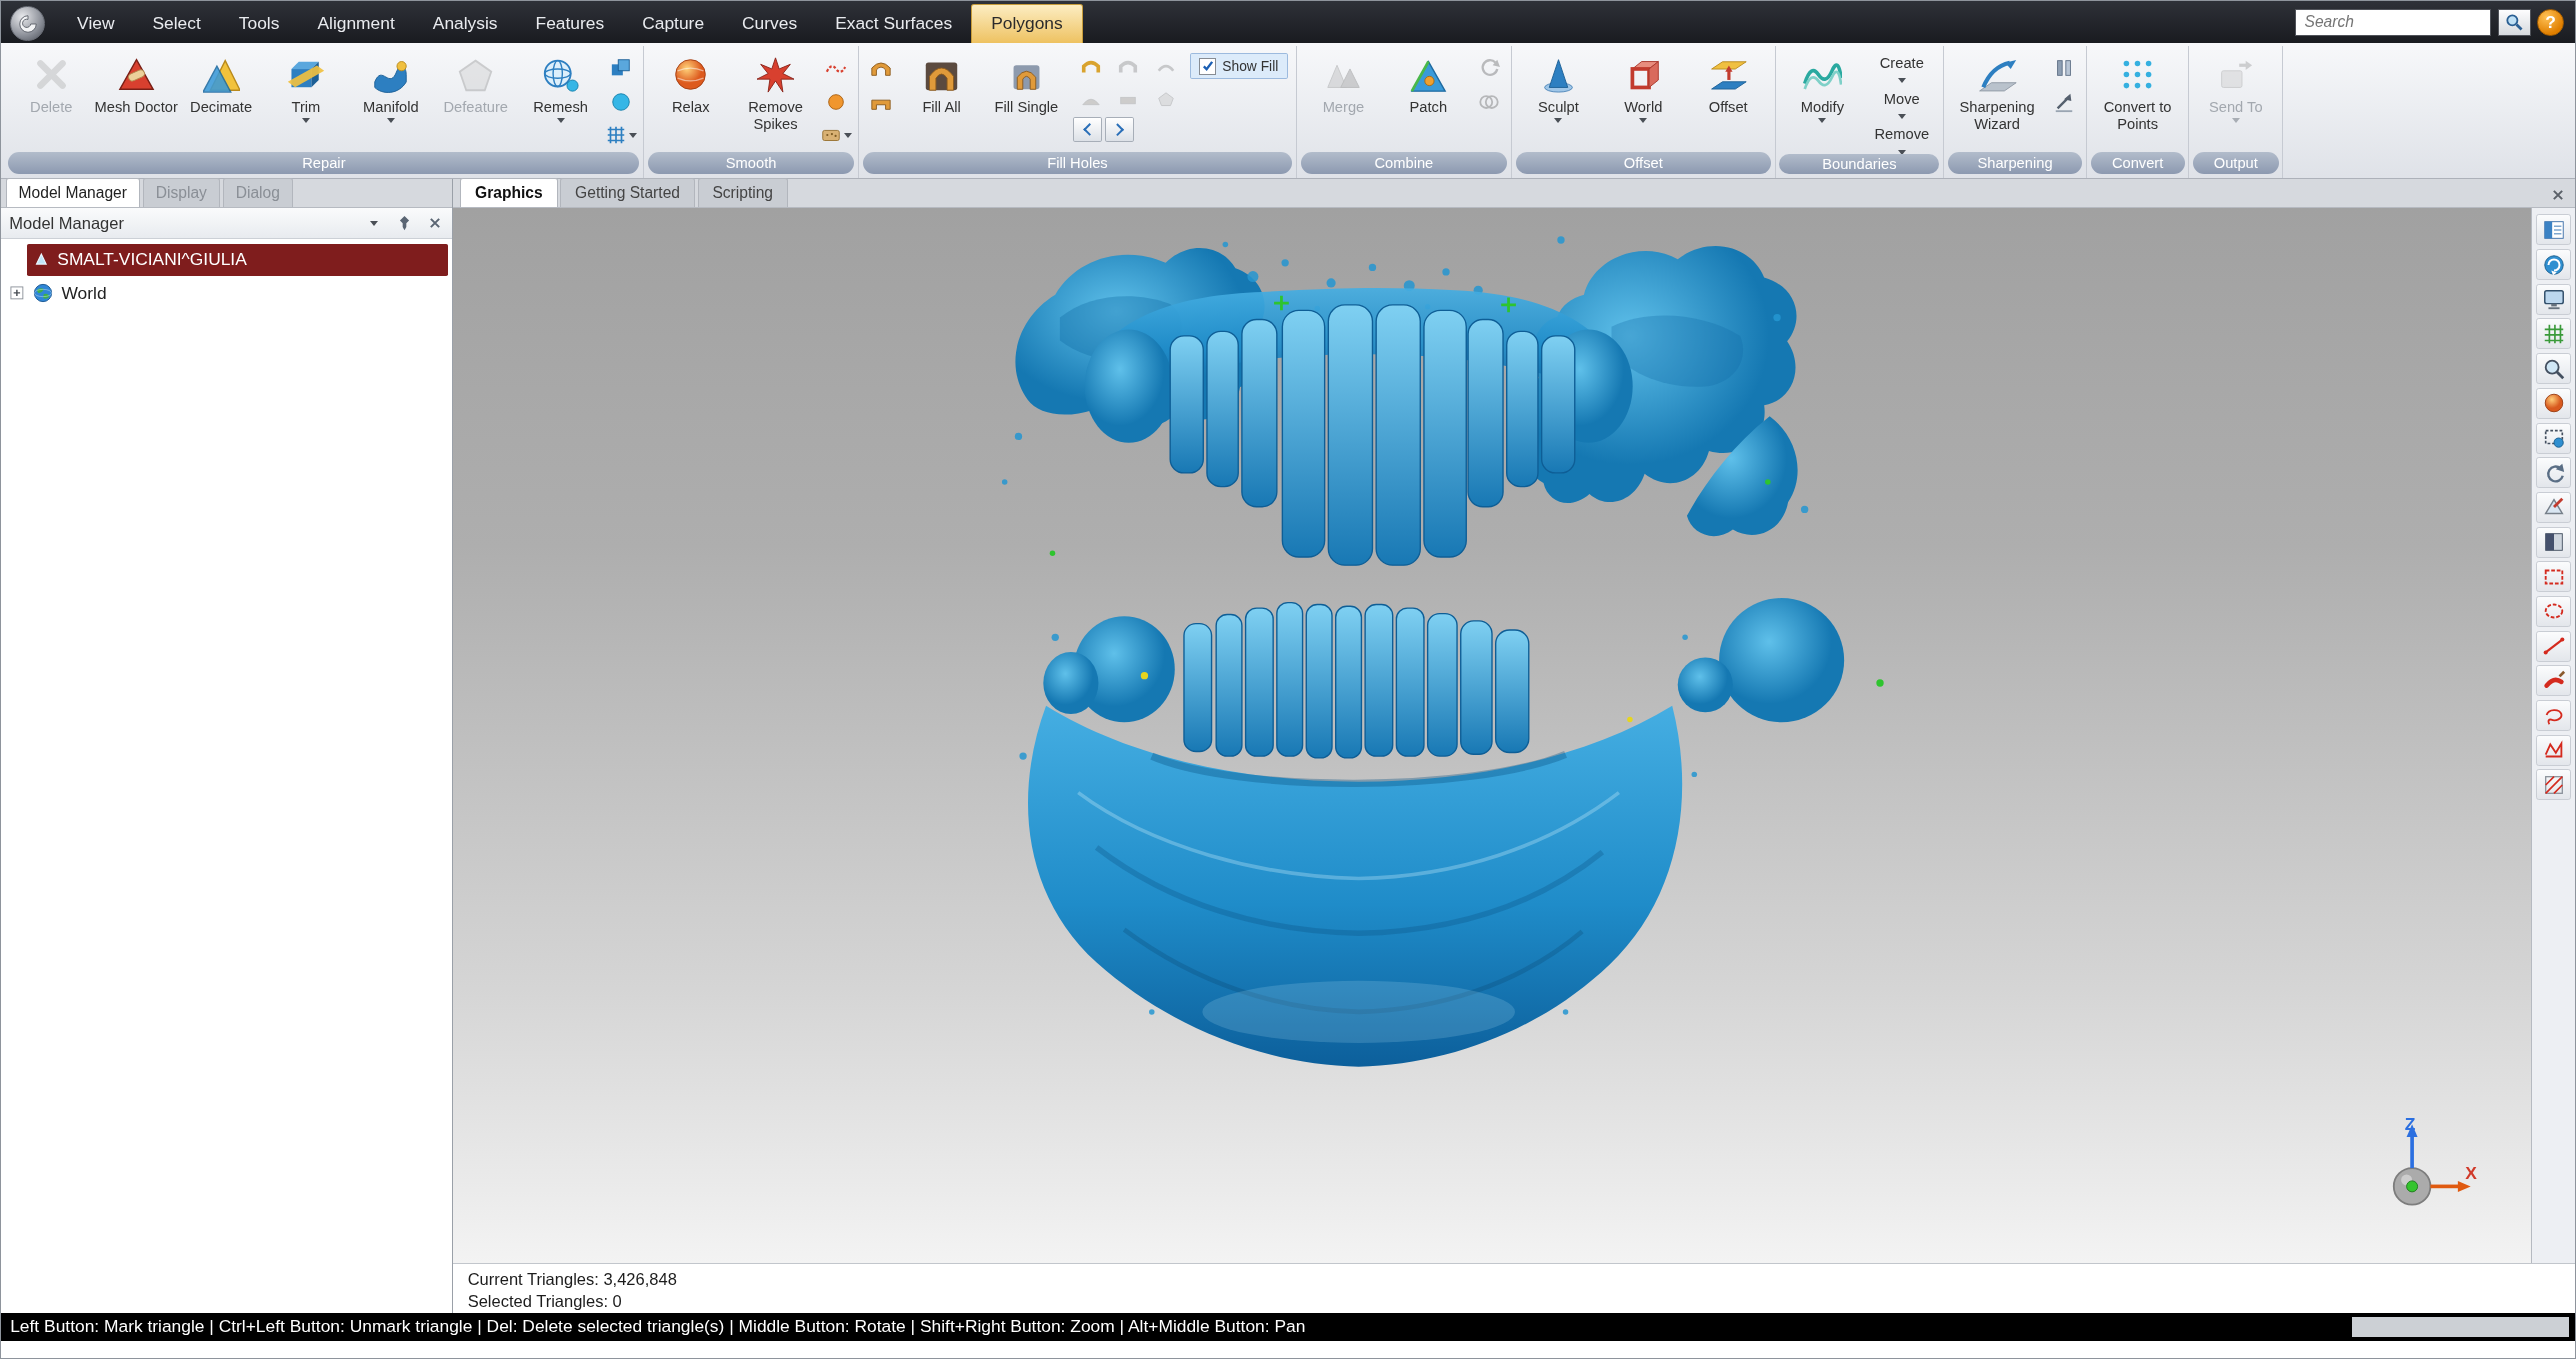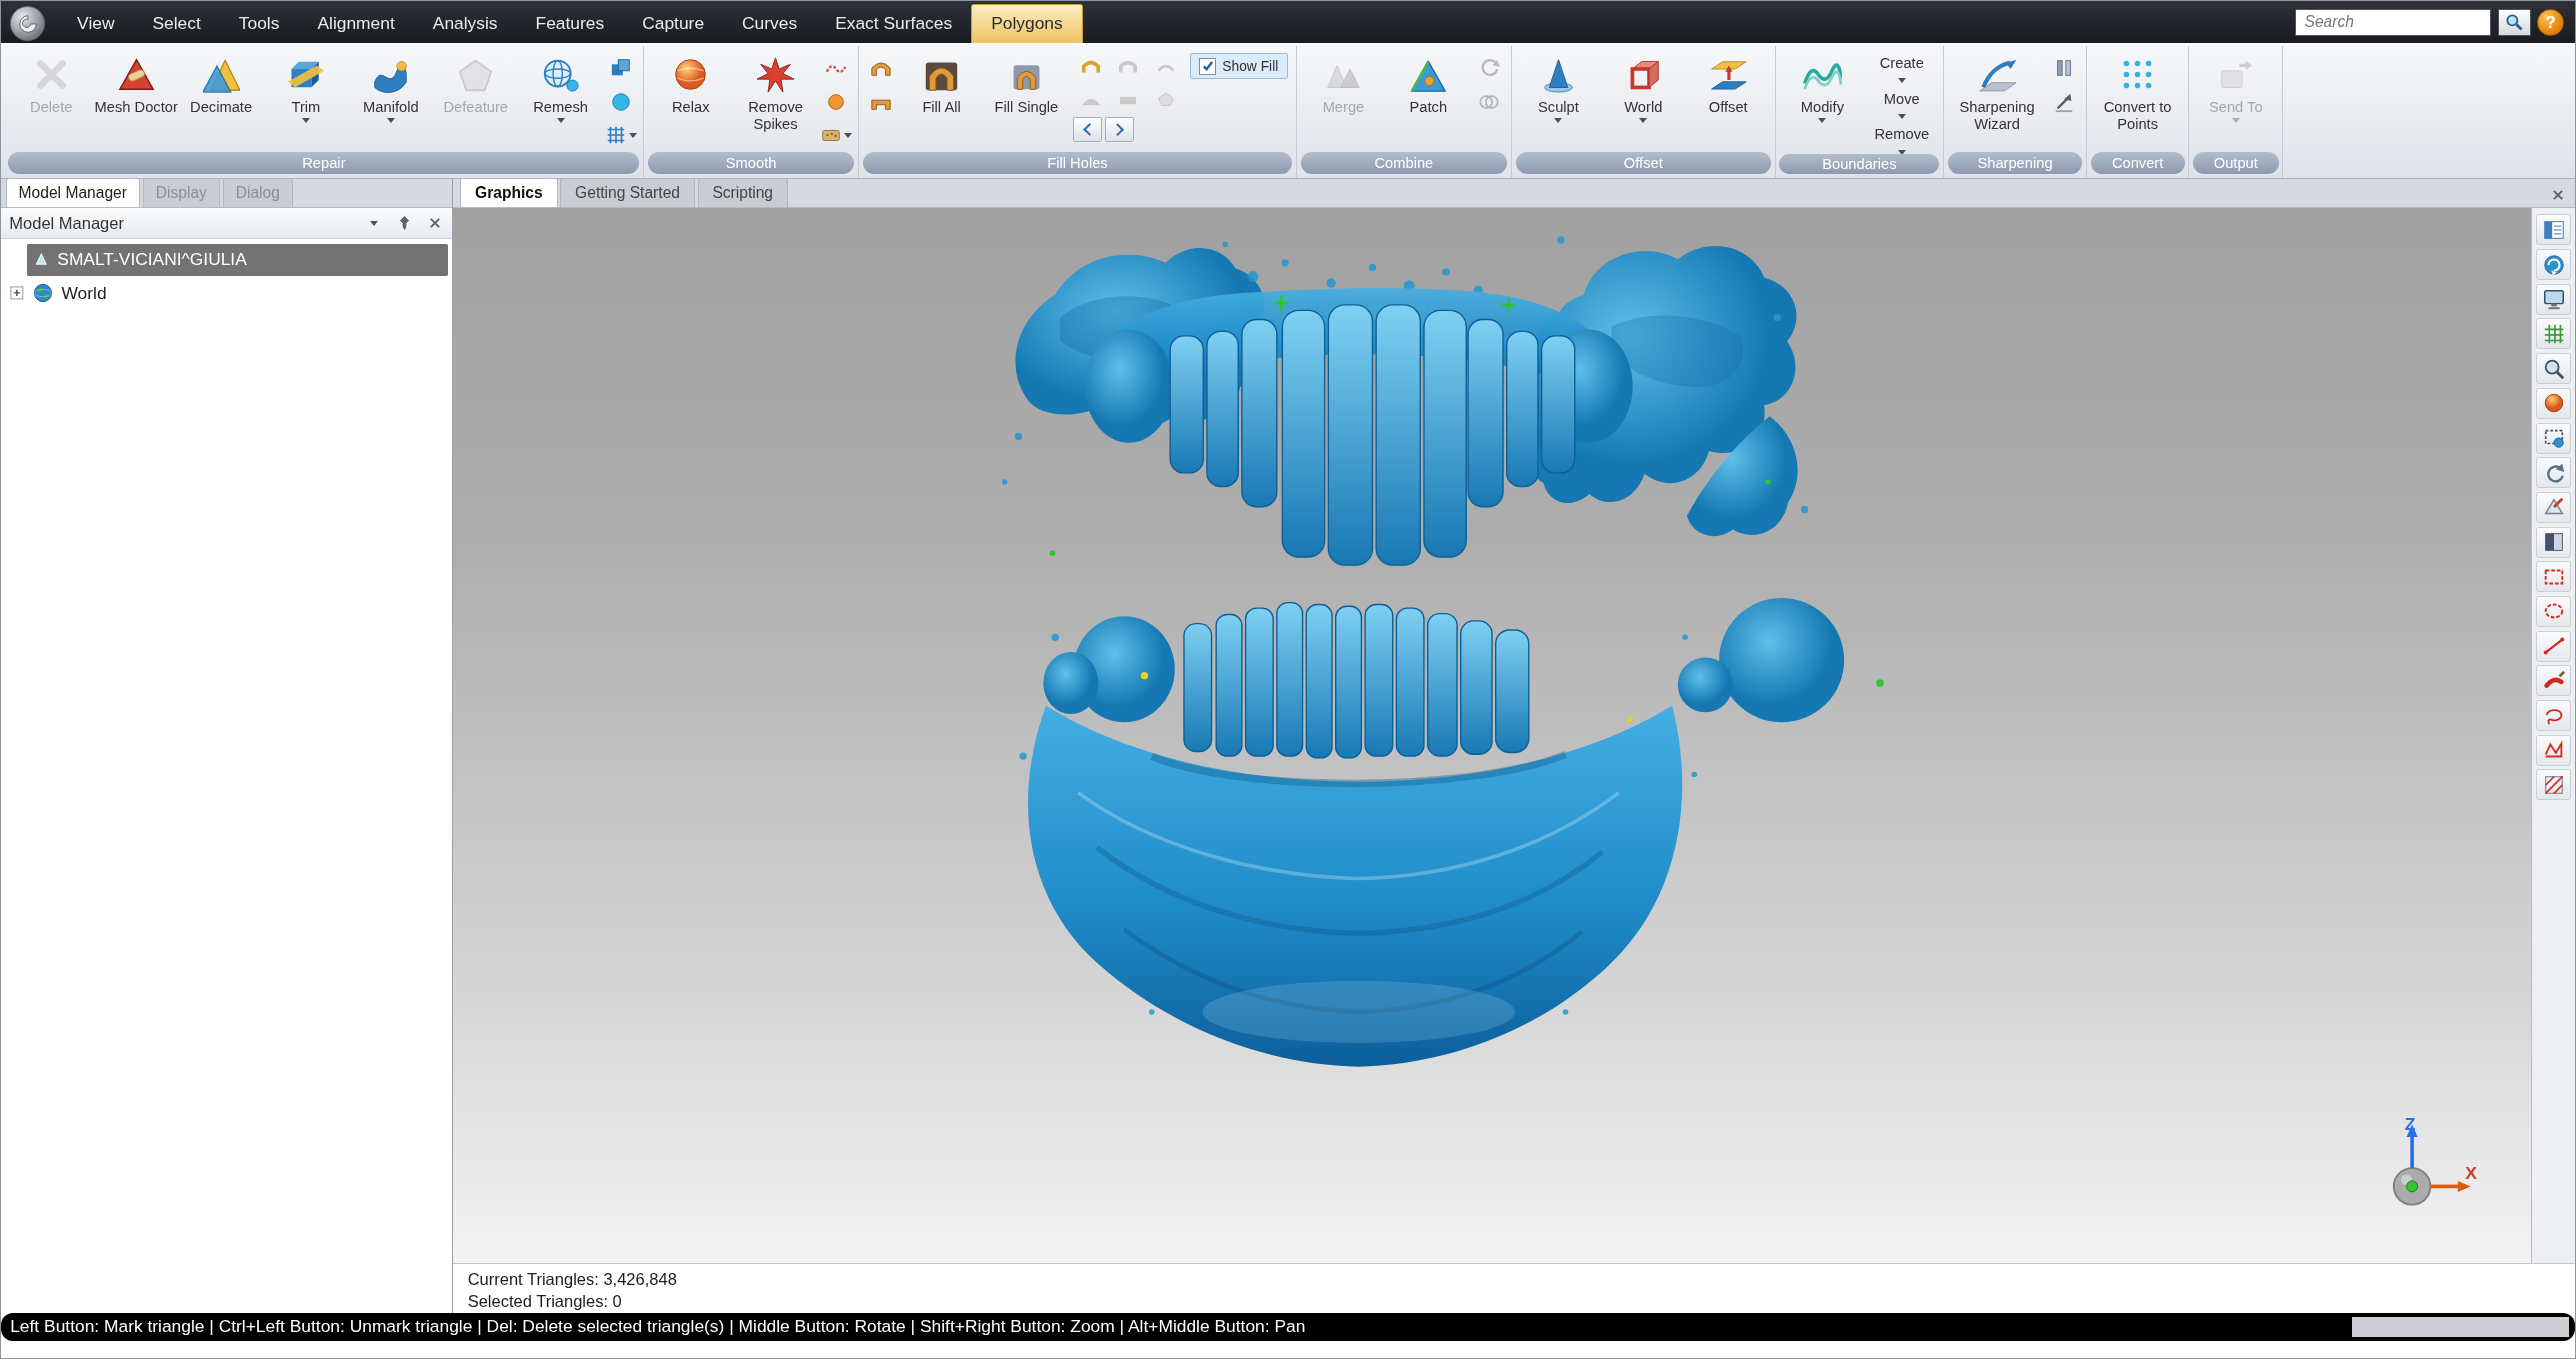--- a/index.html
+++ b/index.html
@@ -71,21 +71,21 @@
   .ptab { font-size:15.6px; padding:4.6px 12px 5.5px; color:#8a8f96; background:#c9cdd3;
           border:0.9px solid #b2b6bd; border-bottom:none; border-radius:2.8px 2.8px 0 0; white-space:nowrap; }
   .ptab.active { background:#ffffff; color:#222; }
   .pane-header { height:31px; display:flex; align-items:center; padding:0 8.3px;
                  background:linear-gradient(#fafbfc,#e8ebef); border-bottom:0.9px solid #ccd0d6;
                  font-size:16.5px; color:#333; }
   .pane-controls { margin-left:auto; display:flex; align-items:center; gap:12px; }
   .ph-btn { display:flex; align-items:center; justify-content:center; width:18.4px; height:18.4px; }
   .tree { padding-top:4.6px; font-size:17.4px; flex:1; }
   .tree-row { height:32px; display:flex; align-items:center; gap:8.3px; color:#222; }
-  .tree-row.selected { background:#737373; color:#fff; margin:0 3.7px 1.8px 26px; padding-left:7.3px; border-radius:1.8px; }
+  .tree-row.selected { background:#7f1d1d; color:#fff; margin:0 3.7px 1.8px 26px; padding-left:7.3px; border-radius:1.8px; }
   .tree-row.world { padding-left:9.2px; }
   .expander { width:14.7px; height:14.7px; flex:0 0 14.7px; }
 
   .main-col { flex:1; display:flex; flex-direction:column; min-width:0; }
   .doc-tabs { height:29px; background:#d6d9de; border-bottom:0.9px solid #b6bac1;
               display:flex; align-items:flex-end; padding-left:7.3px; gap:2.8px; position:relative; }
   .dtab { font-size:15.6px; padding:4.6px 13.8px 5.5px; color:#444; background:#c9cdd3;
           border:0.9px solid #b2b6bd; border-bottom:none; border-radius:2.8px 2.8px 0 0; white-space:nowrap;margin-top:44px; }
   .dtab.active { background:#ffffff; color:#111; font-weight:bold; }
   .doc-close { position:absolute; right:9.2px; top:7.3px; width:16.5px; height:16.5px;
@@ -101,21 +101,21 @@
   .tool { width:35px; height:31px; display:flex; align-items:center; justify-content:center;
           border-radius:2.8px; background:linear-gradient(#fbfcfd,#e3e6eb); border:0.9px solid #c9cdd4; }
 
   .stats-strip { height:50px; background:#fff; border-top:0.9px solid #c2c6cc; padding:3.7px 0 0 14.7px;
                  font-size:16.5px; color:#1c1c1c; }
   .stats-strip div { line-height:22px; }
 
   .axis-widget { position:absolute; right:53px; bottom:40px; width:119px; height:108px; }
 
   .blackbar { height:27.5px; background:#000; color:#fff; display:flex; align-items:center;
-              font-size:17.4px; padding-left:9.2px;border-radius:12px; }
+              font-size:17.4px; padding-left:9.2px; }
   .progress { margin-left:auto; margin-right:6.4px; width:217px; height:20px; background:#ccd0d5; }
   .footer { height:17.4px; background:#fff; }
 </style>
 </head>
 <body>
 
 <div class="app">
 
   <div class="menubar">
     <div class="logo">

